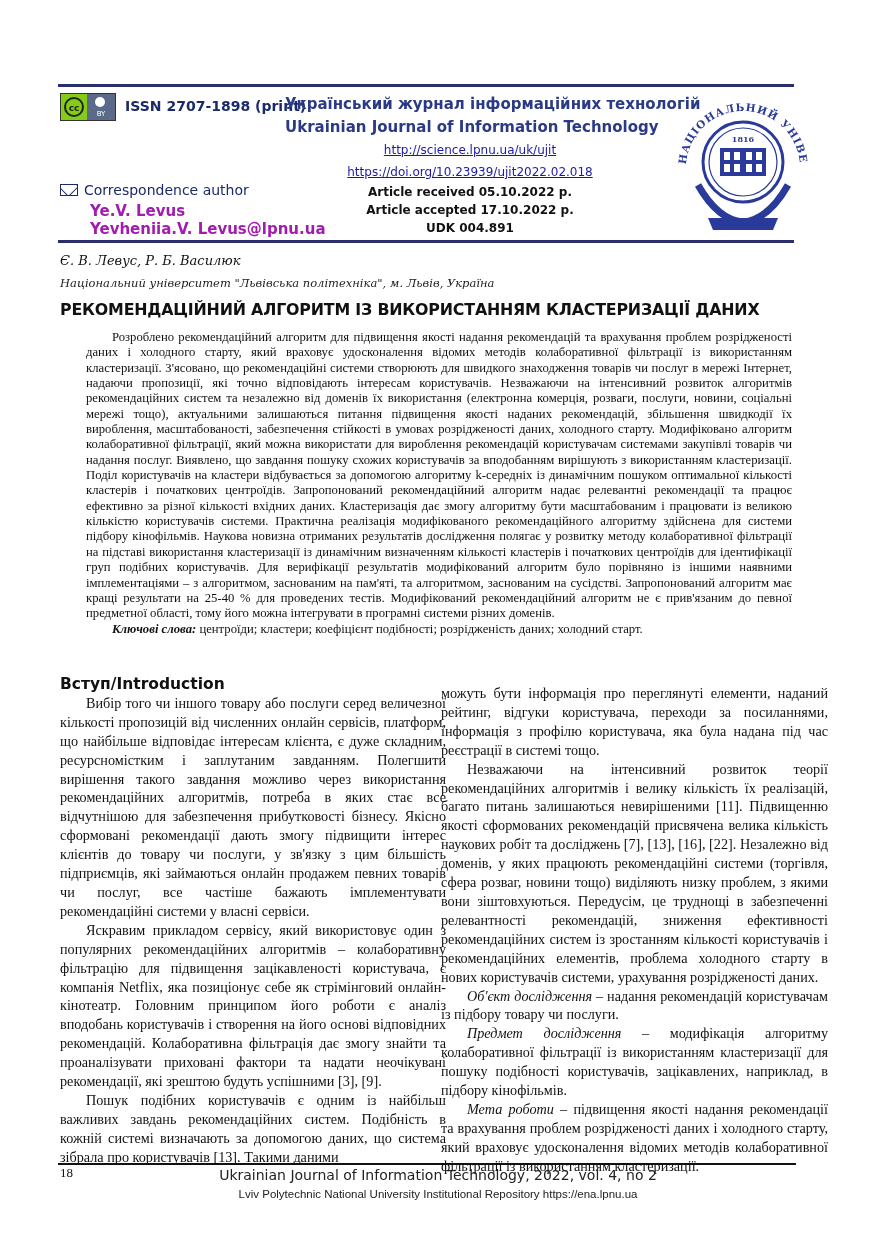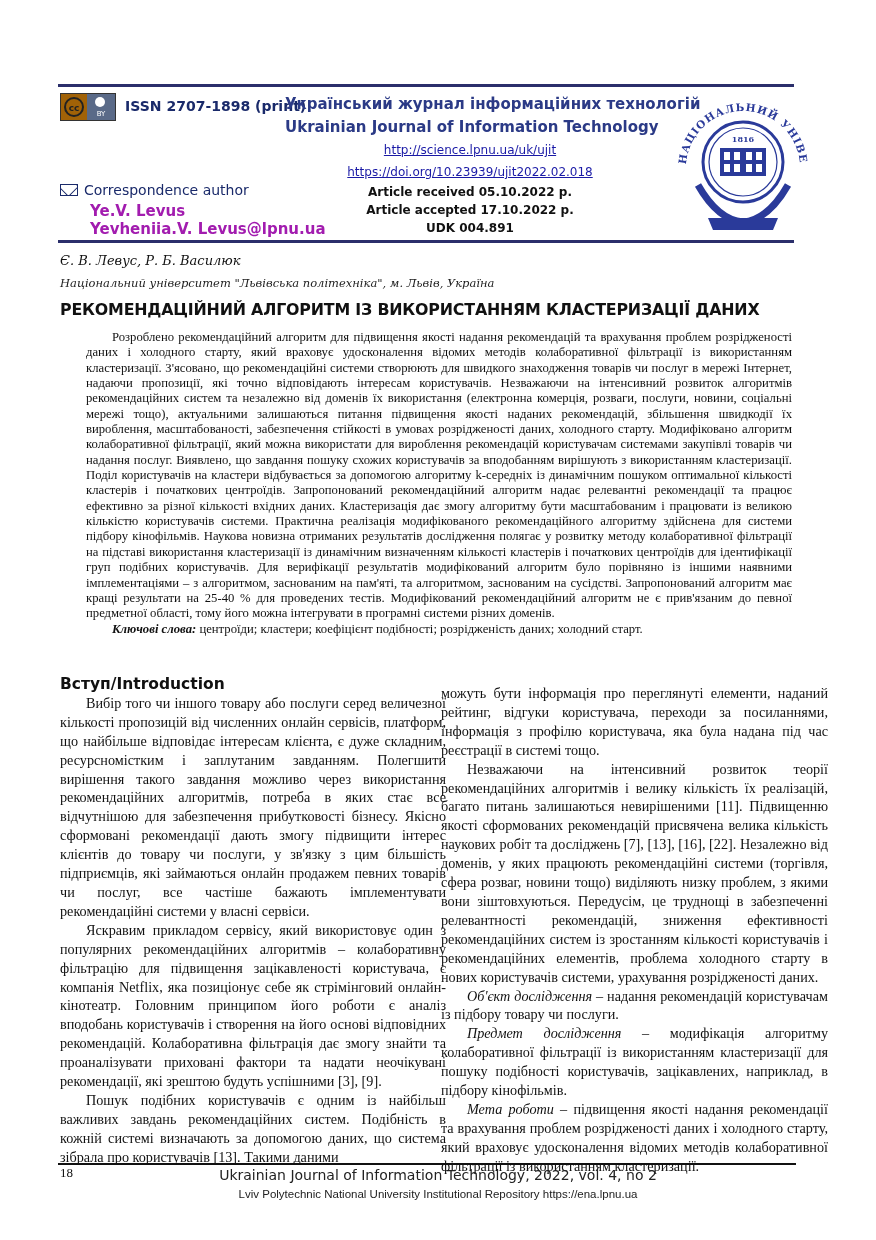--- a/index.html
+++ b/index.html
@@ -4,21 +4,21 @@
 <style>
   html, body { margin:0; padding:0; background:#ffffff; }
   body { width:876px; height:1240px; position:relative; overflow:hidden; color:#111; }
   .page { position:absolute; left:0; top:0; width:876px; height:1240px; }
 
   
   .hdr-rule { position:absolute; left:58px; width:736px; height:3px; background:#2b2f6b; }
   .hdr-rule.top { top:84px; }
   .hdr-rule.bot { top:240px; }
   .hdr-left { position:absolute; left:60px; top:93px; width:260px; font-family:"DejaVu Sans", sans-serif; color:#1a2a6a; }
-  .cc-badge { display:inline-flex; align-items:center; height:26px; border:1px solid #333; background:#a16207; }
+  .cc-badge { display:inline-flex; align-items:center; height:26px; border:1px solid #333; background:#84cc16; }
   .cc-cc { width:26px; height:22px; display:flex; align-items:center; justify-content:center; }
   .cc-cc span { display:block; width:20px; height:20px; border:2px solid #222; border-radius:50%; font-size:9px; font-weight:bold; line-height:18px; text-align:center; box-sizing:border-box; color:#222; }
   .cc-by { width:28px; height:26px; background:#5a6a88; color:#fff; font-size:7px; display:flex; flex-direction:column; align-items:center; justify-content:flex-end; padding-bottom:2px; box-sizing:border-box; position:relative; }
   .cc-by:before { content:""; position:absolute; top:3px; left:8px; width:10px; height:10px; border-radius:50%; background:#fff; }
   .issn { display:inline-block; vertical-align:top; margin-left:4px; font-size:14px; font-weight:bold; color:#1a2a6a; line-height:26px; }
   .corr { position:absolute; top:89px; left:0; font-size:14px; color:#1a2a6a; white-space:nowrap; }
   .corr-icon { display:inline-block; width:18px; height:12px; border:1.5px solid #1a2a6a; position:relative; vertical-align:-1px; margin-right:6px; box-sizing:border-box; overflow:hidden; }
   .corr-icon:before, .corr-icon:after { content:""; position:absolute; top:-6px; width:13px; height:13px; border:1.5px solid #1a2a6a; transform:rotate(45deg); }
   .corr-icon:before { left:0px; }
   .corr-icon:after { left:0px; display:none; }

